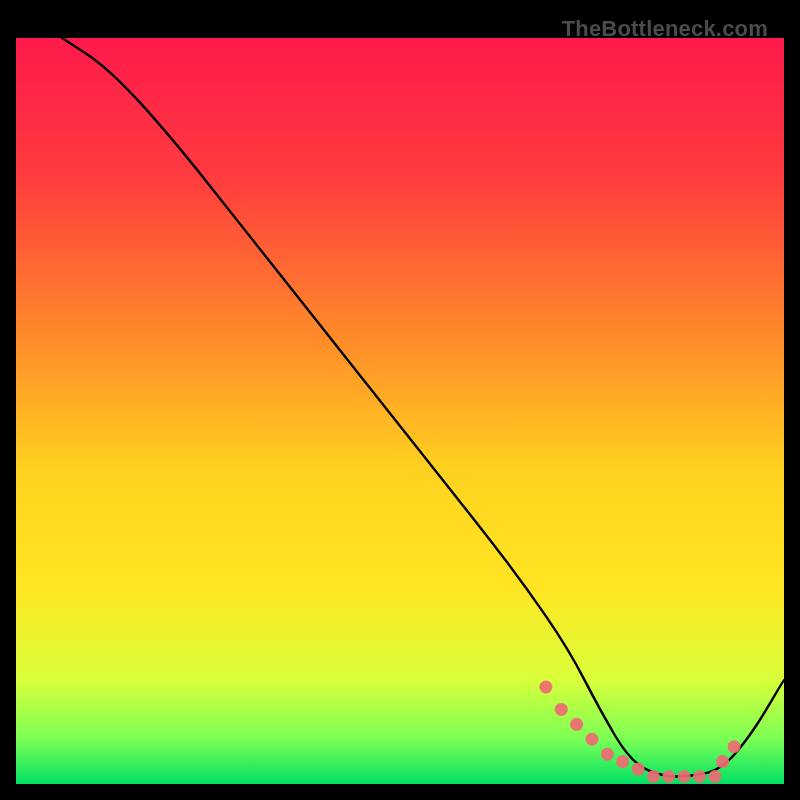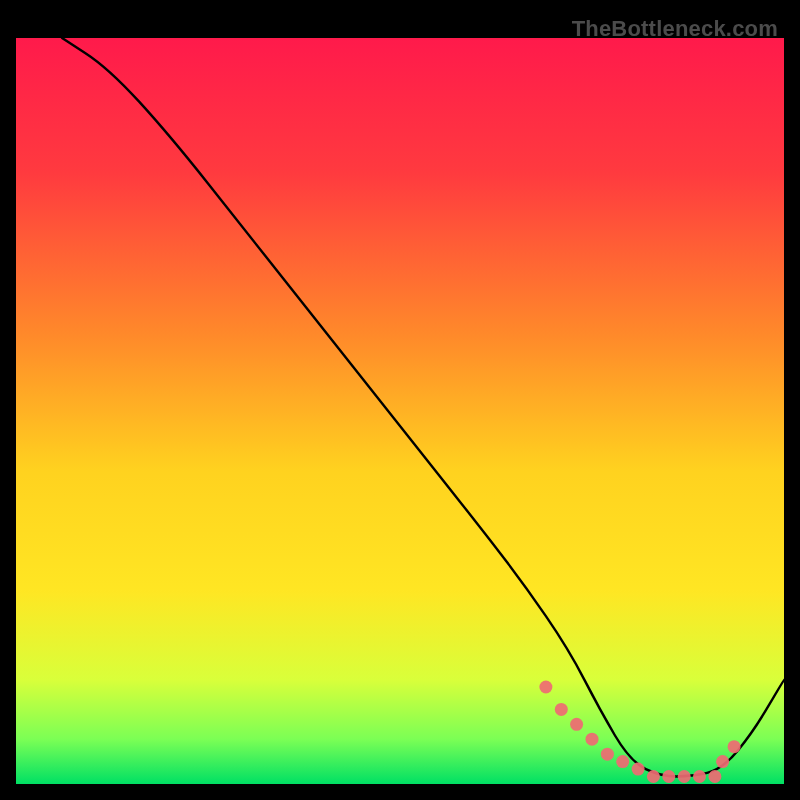--- a/index.html
+++ b/index.html
@@ -14,21 +14,21 @@
     position: absolute;
     left: 16px;
     top: 16px;
     width: 768px;
     height: 768px;
     background: #000;
   }
   .watermark {
     position: absolute;
     top: 0px;
-    right: 6px;
+    right: 16px;
     font-family: Arial, Helvetica, sans-serif;
     font-size: 22px;
     font-weight: 600;
     color: #4b4b4b;
     letter-spacing: 0.2px;
     z-index: 5;
   }
   .plot {
     position: absolute;
     left: 0;

